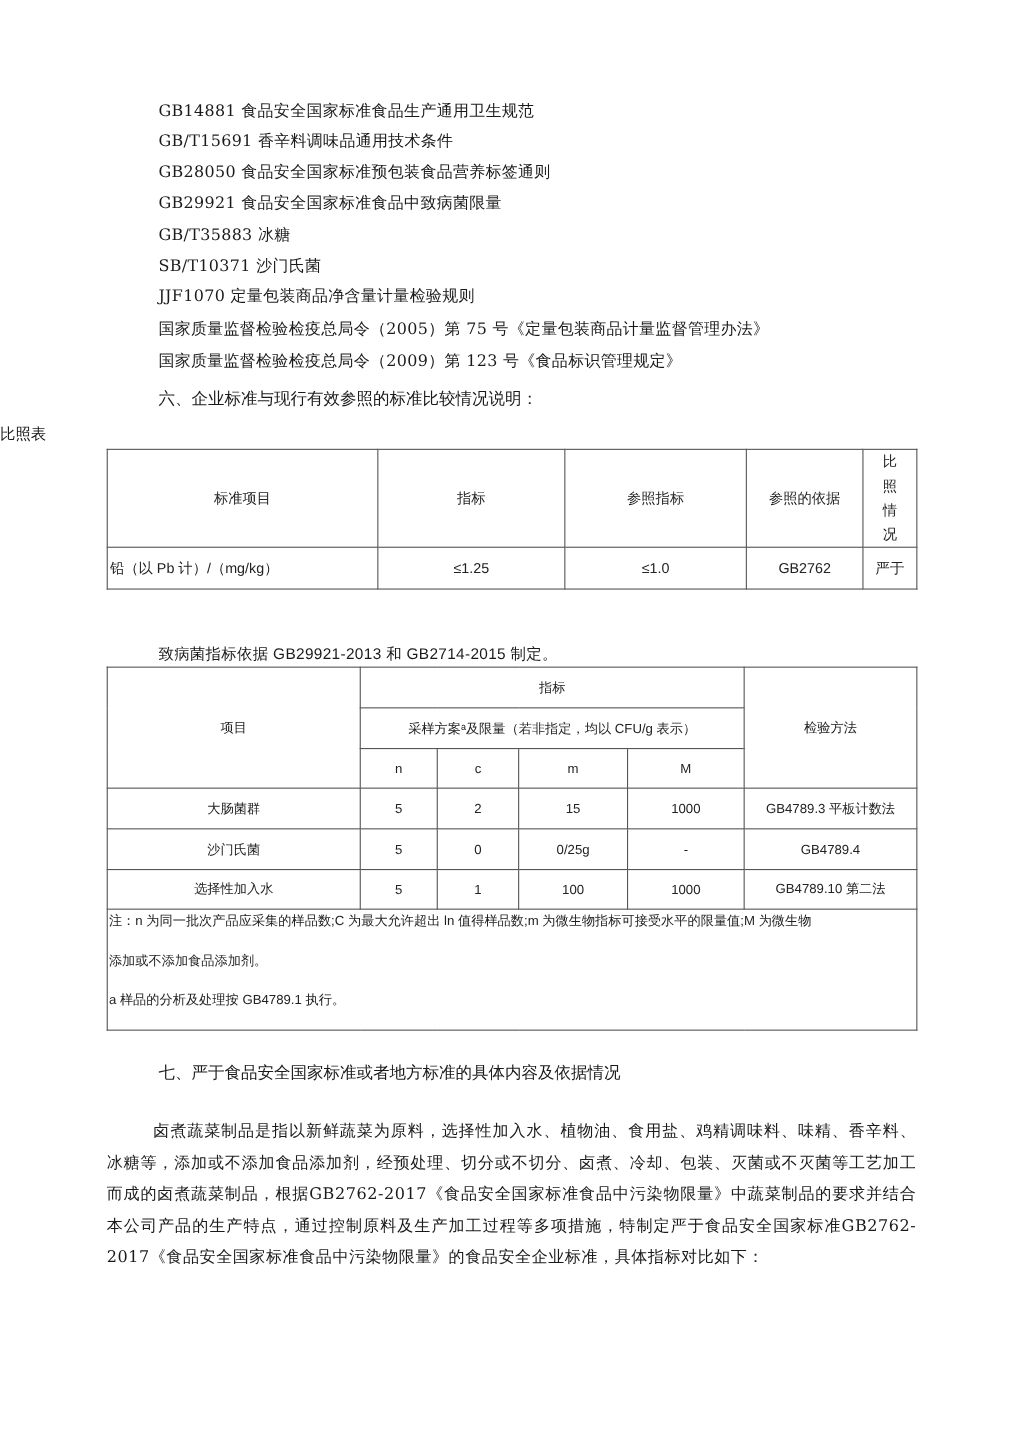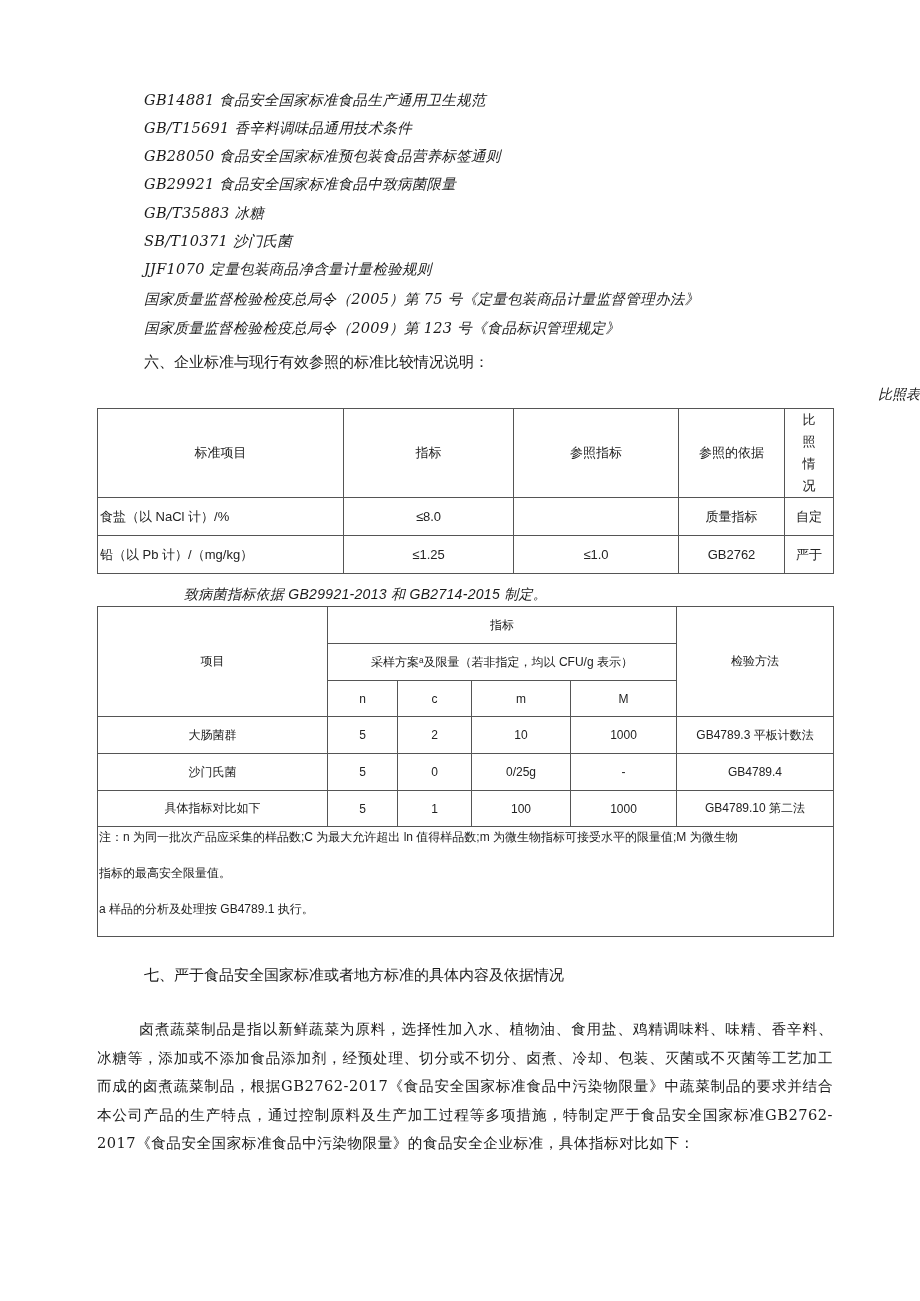--- a/index.html
+++ b/index.html
@@ -1,20 +1,20 @@
 <!DOCTYPE html>
 <html><head>
 <meta charset="utf-8">
 <style>
   html, body { margin:0; padding:0; background:#ffffff; }
   body { width:920px; height:1301px; position:relative; overflow:hidden;
          font-family:"DejaVu Serif","Liberation Serif",serif; color:#1a1a1a; }
-  .line { position:absolute; left:144px; font-size:14.5px; white-space:nowrap; letter-spacing:0.3px;font-style:italic; }
+  .line { position:absolute; left:144px; font-size:14.5px; white-space:nowrap; letter-spacing:0.3px; }
   .heading { position:absolute; left:144px; font-family:Liberation Serif, serif; font-size:15px; white-space:nowrap; }
-  .caption { position:absolute; left:0; width:920px; text-align:right; font-family:"DejaVu Sans","Liberation Sans",sans-serif; font-size:14px;font-style:italic; }
+  .caption { position:absolute; left:0; width:920px; text-align:left; font-family:"DejaVu Sans","Liberation Sans",sans-serif; font-size:14px; }
   .sans { font-family:"Liberation Sans","DejaVu Sans",sans-serif; }
   table { position:absolute; border-collapse:collapse; table-layout:fixed;
           font-family:"Liberation Sans","DejaVu Sans",sans-serif; font-size:13px; color:#222; }
   td { border:1px solid #555; text-align:center; vertical-align:middle; padding:0; }
   .t2 td { font-size:12px; }
   .left { text-align:left; padding-left:2px; }
   .note td { text-align:left; vertical-align:top; padding:2px 0 0 1px; font-size:12px; line-height:37px;margin-left:37px; }
   .para { position:absolute; left:97px; width:736px; font-size:14.6px; line-height:28.6px; letter-spacing:0.5px; text-align:justify; }
   .para span.first { display:inline-block; width:42px; }
 </style>
@@ -46,37 +46,30 @@
     </colgroup>
   <tbody>
       <tr style="height:68px">
     <td>标准项目</td>
     <td>指标</td>
     <td>参照指标</td>
     <td>参照的依据</td>
     <td style="padding:0 14px;line-height:22px">比照情况</td>
   </tr>
   <tr style="height:38px">
-    <td class="left">食盐（以 NaCl 计）/%</td>
-    <td>≤8.0</td>
-    <td></td>
-    <td>质量指标</td>
-    <td>自定</td>
-  </tr>
-  <tr style="height:38px">
     <td class="left">铅（以 Pb 计）/（mg/kg）</td>
     <td>≤1.25</td>
     <td>≤1.0</td>
     <td>GB2762</td>
     <td>严于</td>
   </tr>
 </tbody>
   </table>
 
-<div class="line sans" style="top:586px; font-size:14px;margin-left:40px;">致病菌指标依据 GB29921-2013 和 GB2714-2015 制定。</div>
+<div class="line sans" style="top:586px; font-size:14px;">致病菌指标依据 GB29921-2013 和 GB2714-2015 制定。</div>
 
 <table class="t2" style="left:97px; top:606px; width:736px;">
   <colgroup>
       <col style="width:230px">
       <col style="width:70px">
       <col style="width:74px">
       <col style="width:99px">
       <col style="width:106px">
       <col style="width:157px">
     </colgroup>
@@ -92,44 +85,44 @@
   <tr style="height:36px">
     <td>n</td>
     <td>c</td>
     <td>m</td>
     <td>M</td>
   </tr>
   <tr style="height:37px">
     <td>大肠菌群</td>
     <td>5</td>
     <td>2</td>
-    <td>10</td>
+    <td>15</td>
     <td>1000</td>
     <td>GB4789.3 平板计数法</td>
   </tr>
   <tr style="height:37px">
     <td>沙门氏菌</td>
     <td>5</td>
     <td>0</td>
     <td>0/25g</td>
     <td>-</td>
     <td>GB4789.4</td>
   </tr>
   <tr style="height:36px">
-    <td>具体指标对比如下</td>
+    <td>选择性加入水</td>
     <td>5</td>
     <td>1</td>
     <td>100</td>
     <td>1000</td>
     <td>GB4789.10 第二法</td>
   </tr>
   <tr class="note" style="height:110px">
     <td colspan="6">
       <div style="line-height:16px;margin-top:0">注：n 为同一批次产品应采集的样品数;C 为最大允许超出 ln 值得样品数;m 为微生物指标可接受水平的限量值;M 为微生物</div>
-      <div style="line-height:16px;margin-top:20px">指标的最高安全限量值。</div>
+      <div style="line-height:16px;margin-top:20px">添加或不添加食品添加剂。</div>
       <div style="line-height:16px;margin-top:20px">a 样品的分析及处理按 GB4789.1 执行。</div>
     </td>
   </tr>
 </tbody>
   </table>
 
 <div class="heading" style="top:966px">七、严于食品安全国家标准或者地方标准的具体内容及依据情况</div>
 
 <div class="para" style="top:1015px"><span class="first"></span><span>卤煮蔬菜制品是指以新鲜蔬菜为原料，选择性加入水、植物油、食用盐、鸡精调味料、味精、香辛料、冰糖等，添加或不添加食品添加剂，经预处理、切分或不切分、卤煮、冷却、包装、灭菌或不灭菌等工艺加工而成的卤煮蔬菜制品，根据GB2762-2017《食品安全国家标准食品中污染物限量》中蔬菜制品的要求并结合本公司产品的生产特点，通过控制原料及生产加工过程等多项措施，特制定严于食品安全国家标准GB2762-2017《食品安全国家标准食品中污染物限量》的食品安全企业标准，具体指标对比如下：</span></div>
 

